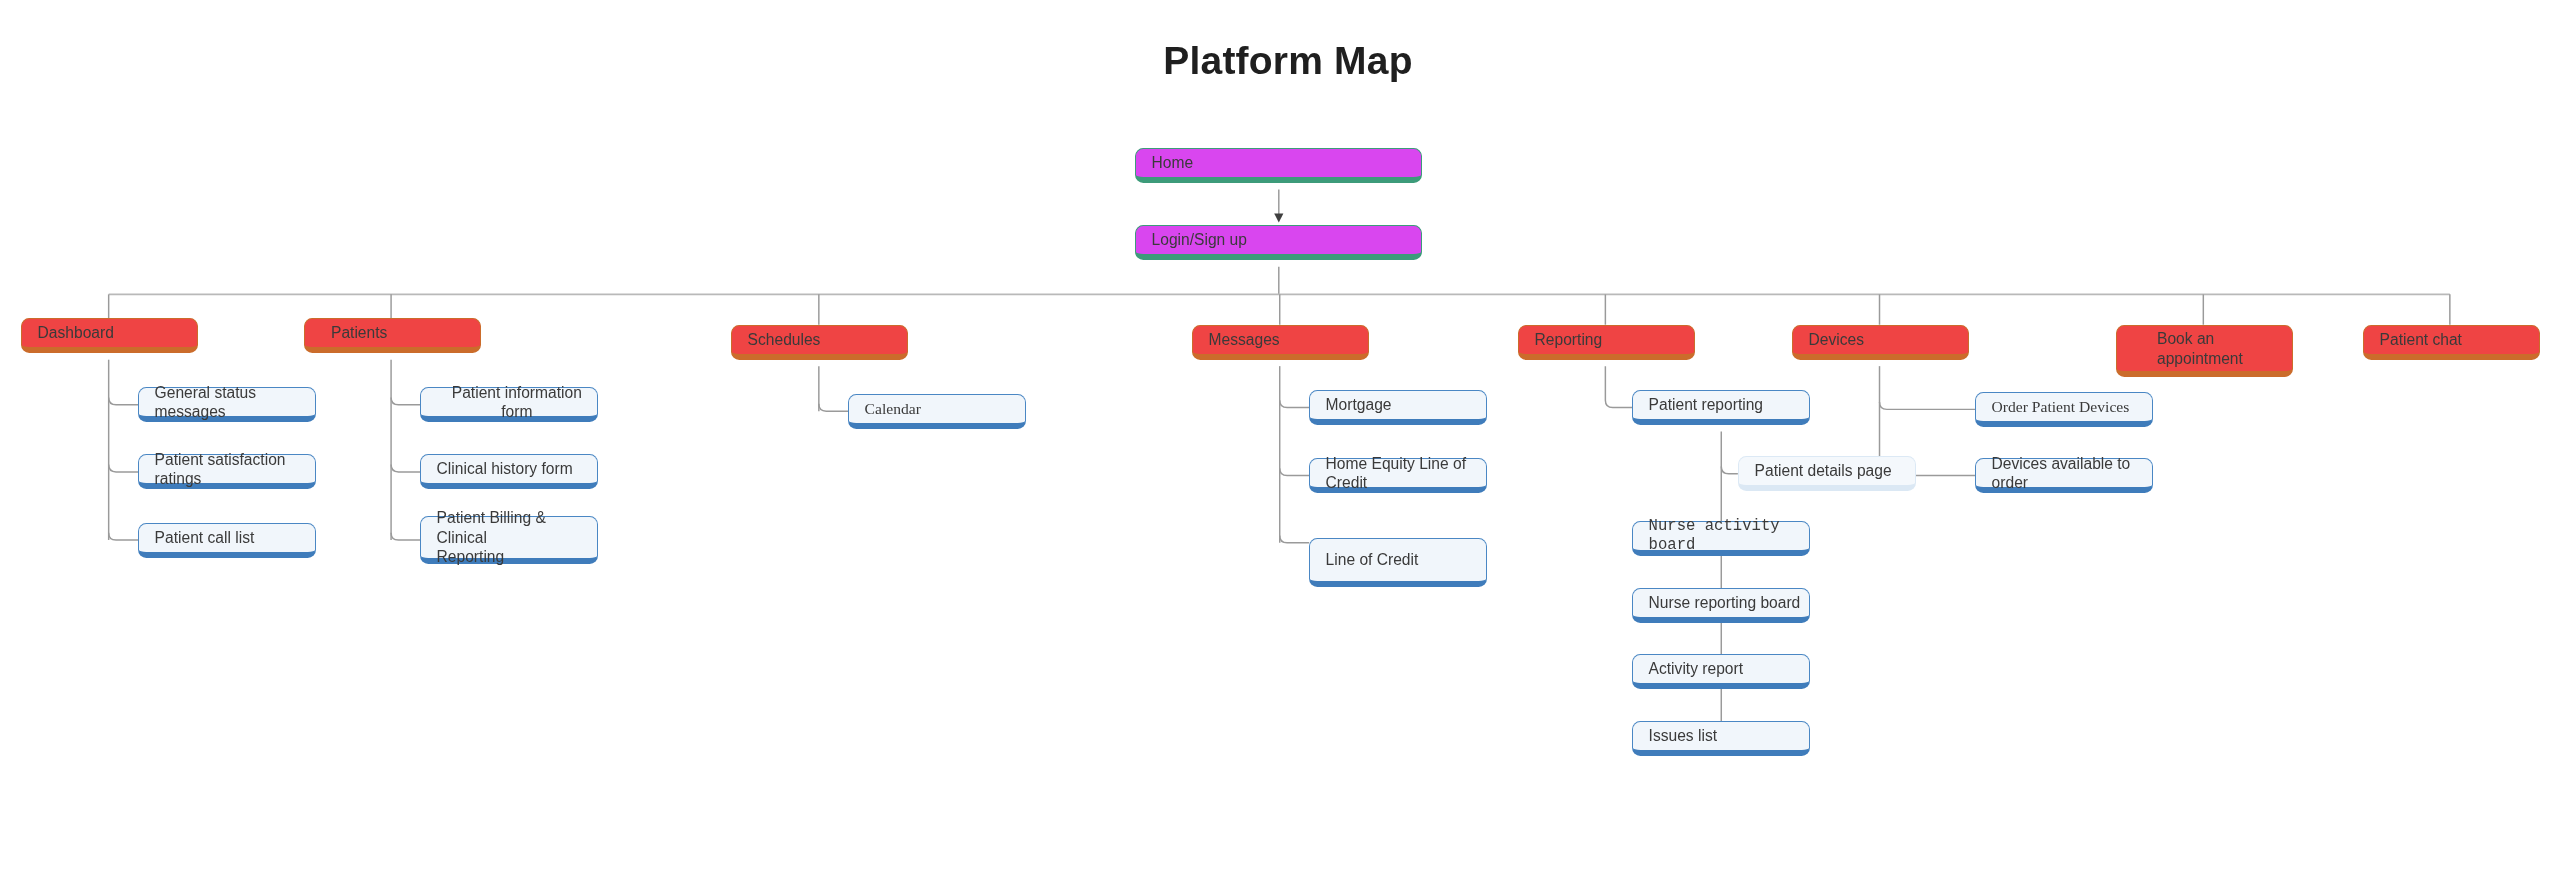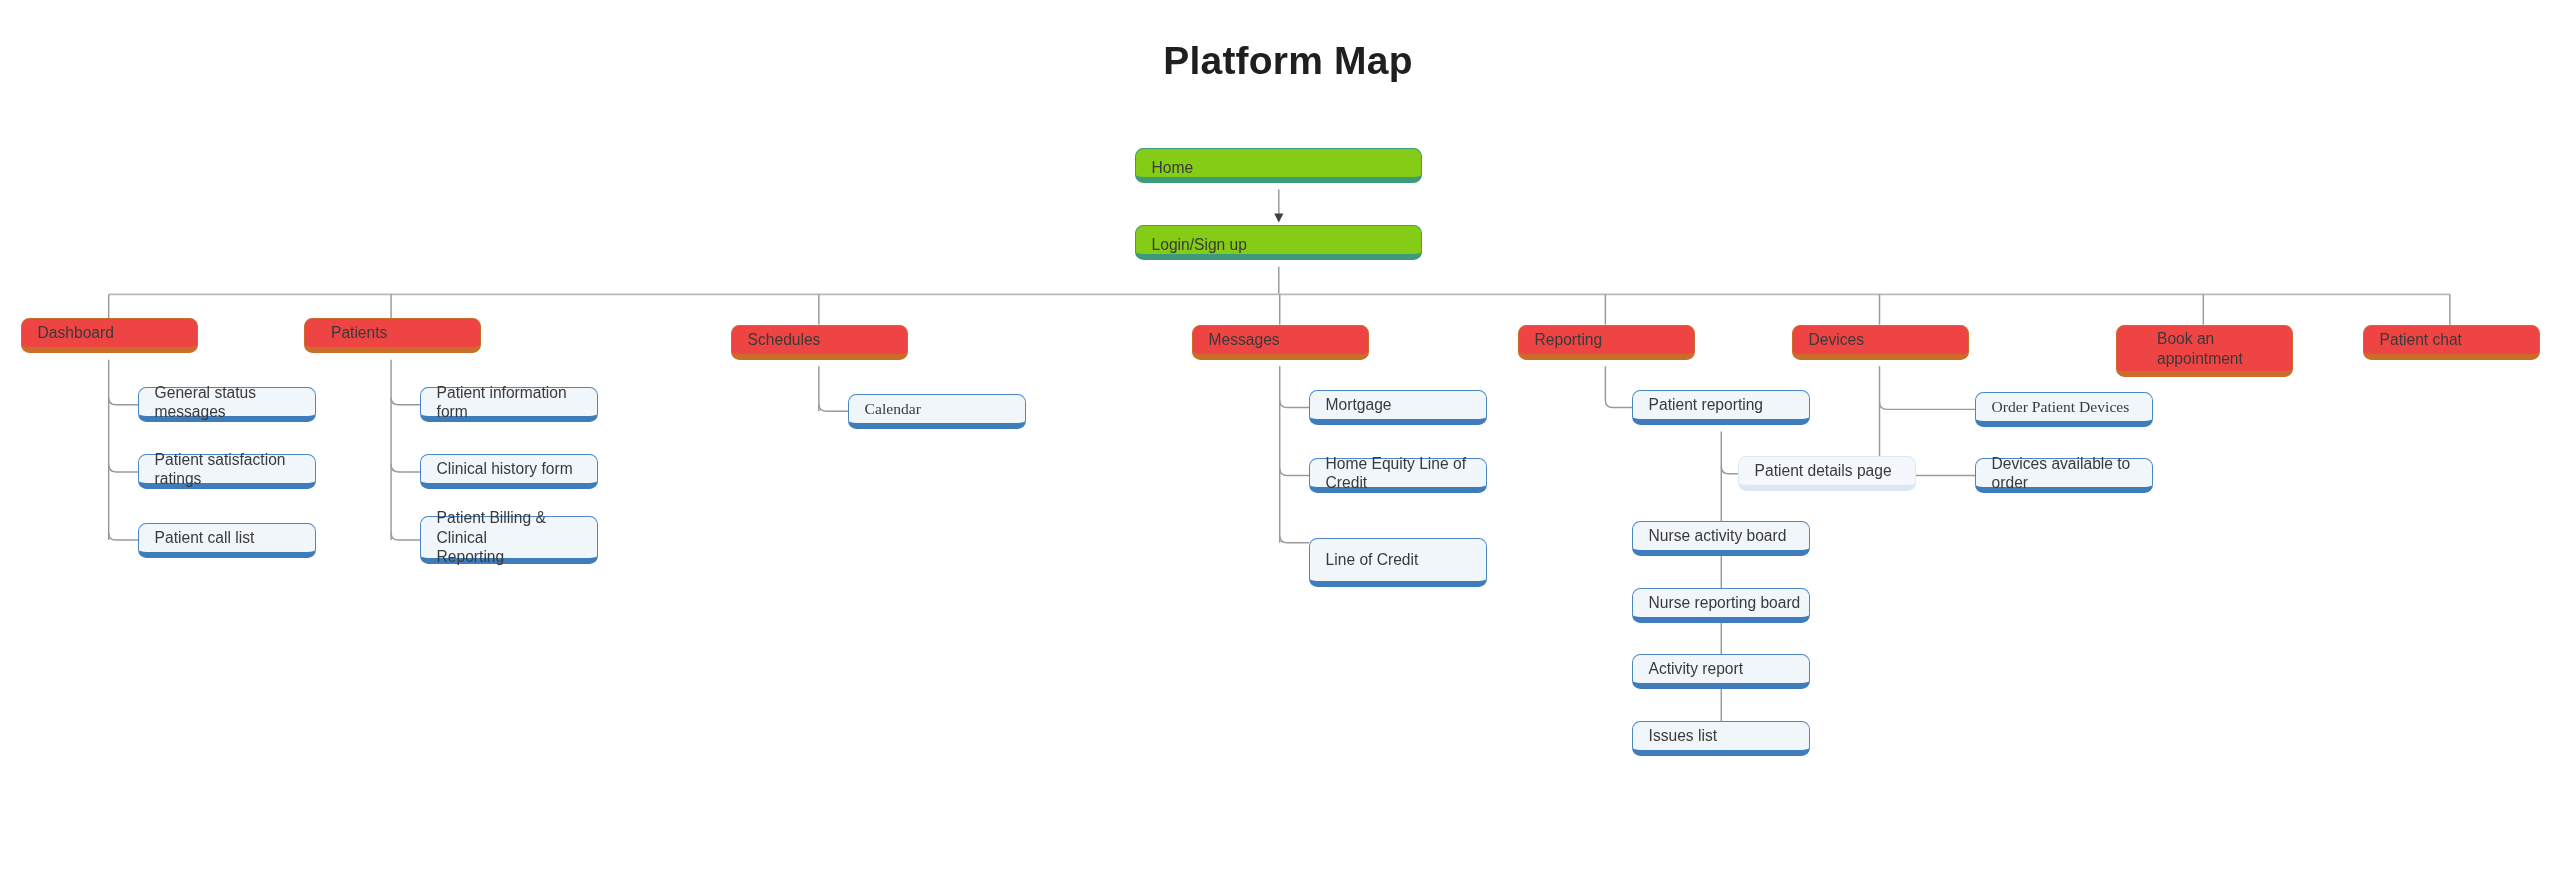--- a/index.html
+++ b/index.html
@@ -54,26 +54,25 @@
     border-radius: 8.3px;
     font-size: 15.6px;
     line-height: 1.25;
     padding: 0 0 0 15.6px;
     background: #f2f7fb;
     white-space: pre-line;
   }
 
   
   .node.green {
-    background: #84cc16;
+    background: #d946ef;
     border: 1.8px solid #3d9b7a;
     border-bottom-width: 6.4px;
     border-bottom-color: #3d9b7a;
     color: #3a3a3a;
-    align-items: flex-end;
   }
 
   
   .node.orange {
     background: #ef4444;
     border: 1.8px solid #cb6c2b;
     border-bottom-width: 6.4px;
     border-bottom-color: #cb6c2b;
     color: #3a3a3a;
   }
@@ -143,34 +142,34 @@
     </svg>
 
   <div id="nodes">
       <div class="node green" style="left: 1135px; top: 148px; width: 287px; height: 35px;"><span class="label">Home</span></div>
       <div class="node green" style="left: 1135px; top: 225px; width: 287px; height: 35px;"><span class="label">Login/Sign up</span></div>
       <div class="node orange" style="left: 21px; top: 318px; width: 177px; height: 35px;"><span class="label">Dashboard</span></div>
       <div class="node blue" style="left: 138px; top: 387px; width: 178px; height: 35px;"><span class="label">General status messages</span></div>
       <div class="node blue" style="left: 138px; top: 454px; width: 178px; height: 35px;"><span class="label">Patient satisfaction ratings</span></div>
       <div class="node blue" style="left: 138px; top: 523px; width: 178px; height: 35px;"><span class="label">Patient call list</span></div>
       <div class="node orange" style="left: 304px; top: 318px; width: 177px; height: 35px; padding-left: 26px;"><span class="label">Patients</span></div>
-      <div class="node blue" style="left: 420px; top: 387px; width: 178px; height: 35px;"><span class="label">Patient information form</span></div>
+      <div class="node blue" style="left: 420px; top: 387px; width: 178px; height: 35px; text-align: center;"><span class="label">Patient information form</span></div>
       <div class="node blue" style="left: 420px; top: 454px; width: 178px; height: 35px;"><span class="label">Clinical history form</span></div>
       <div class="node blue" style="left: 420px; top: 516px; width: 178px; height: 48px;"><span class="label">Patient Billing &amp; Clinical
 Reporting</span></div>
       <div class="node orange" style="left: 731px; top: 325px; width: 177px; height: 35px;"><span class="label">Schedules</span></div>
       <div class="node blue" style="left: 848px; top: 394px; width: 178px; height: 35px; font-family: Liberation Serif, serif;"><span class="label">Calendar</span></div>
       <div class="node orange" style="left: 1192px; top: 325px; width: 177px; height: 35px;"><span class="label">Messages</span></div>
       <div class="node blue" style="left: 1309px; top: 390px; width: 178px; height: 35px;"><span class="label">Mortgage</span></div>
       <div class="node blue" style="left: 1309px; top: 458px; width: 178px; height: 35px;"><span class="label">Home Equity Line of Credit</span></div>
       <div class="node blue" style="left: 1309px; top: 538px; width: 178px; height: 49px;"><span class="label">Line of Credit</span></div>
       <div class="node orange" style="left: 1518px; top: 325px; width: 177px; height: 35px;"><span class="label">Reporting</span></div>
       <div class="node blue" style="left: 1632px; top: 390px; width: 178px; height: 35px;"><span class="label">Patient reporting</span></div>
       <div class="node blue-faded" style="left: 1738px; top: 456px; width: 178px; height: 35px;"><span class="label">Patient details page</span></div>
-      <div class="node blue" style="left: 1632px; top: 521px; width: 178px; height: 35px;"><span class="label">Nurse activity board</span></div>
+      <div class="node blue" style="left: 1632px; top: 521px; width: 178px; height: 35px; font-family: Liberation Mono, monospace;"><span class="label">Nurse activity board</span></div>
       <div class="node blue" style="left: 1632px; top: 588px; width: 178px; height: 35px;"><span class="label">Nurse reporting board</span></div>
       <div class="node blue" style="left: 1632px; top: 654px; width: 178px; height: 35px;"><span class="label">Activity report</span></div>
       <div class="node blue" style="left: 1632px; top: 721px; width: 178px; height: 35px;"><span class="label">Issues list</span></div>
       <div class="node orange" style="left: 1792px; top: 325px; width: 177px; height: 35px;"><span class="label">Devices</span></div>
       <div class="node blue" style="left: 1975px; top: 392px; width: 178px; height: 35px; font-family: Liberation Serif, serif;"><span class="label">Order Patient Devices</span></div>
       <div class="node blue" style="left: 1975px; top: 458px; width: 178px; height: 35px;"><span class="label">Devices available to order</span></div>
       <div class="node orange" style="left: 2116px; top: 325px; width: 177px; height: 52px; padding-left: 40px;"><span class="label">Book an appointment</span></div>
       <div class="node orange" style="left: 2363px; top: 325px; width: 177px; height: 35px;"><span class="label">Patient chat</span></div>
     </div>
 

